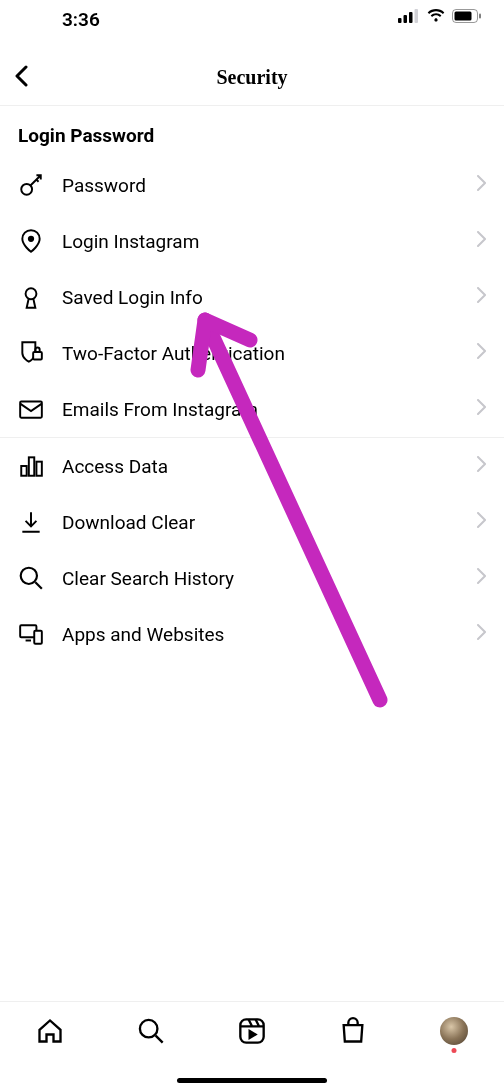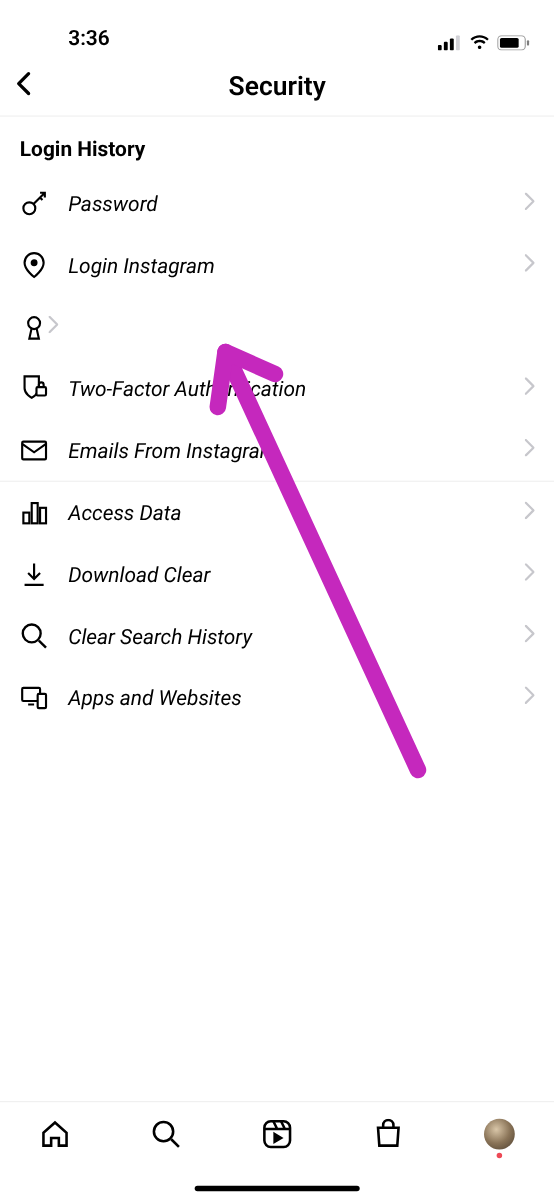--- a/index.html
+++ b/index.html
@@ -8,21 +8,21 @@
       height: 1091px;
       background: #fff;
       font-family: -apple-system, BlinkMacSystemFont, "Segoe UI", Roboto, Helvetica, Arial, sans-serif;
       position: relative;
       overflow: hidden;
     }
     
     .status-bar {
       display: flex;
       justify-content: space-between;
-      align-items: flex-end;
+      align-items: flex-start;
       padding: 8px 22px 4px 22px;
       height: 50px;
     }
     .status-time {
       font-size: 19px;
       font-weight: 600;
       margin-left: 40px;
     }
     .status-icons {
       display: flex;
@@ -38,32 +38,32 @@
       height: 56px;
       border-bottom: 1px solid #efefef;
     }
     .back-btn {
       position: absolute;
       left: 14px;
       top: 50%;
       transform: translateY(-50%);
     }
     .header-title {
-      font-size: 24px;
+      font-size: 20px;
       font-weight: 600;
+      font-family: Liberation Serif, serif;
     }
     
     .section-title {
       font-size: 19px;
       font-weight: 700;
       padding: 18px 18px 10px 18px;
     }
     .menu-list {
       border-bottom: 1px solid #efefef;
-      font-style: italic;
     }
     .menu-item {
       display: flex;
       align-items: center;
       padding: 14px 18px;
       min-height: 56px;
     }
     .menu-icon {
       width: 26px;
       height: 26px;
@@ -164,21 +164,21 @@
 <div class="header">
   <div class="back-btn">
     <svg width="14" height="22" viewBox="0 0 14 22">
         <path d="M12 2 L3 11 L12 20" stroke="#000" stroke-width="3" fill="none" stroke-linecap="round" stroke-linejoin="round"></path>
       </svg>
   </div>
   <div class="header-title">Security</div>
 </div>
 
 <div>
-  <div class="section-title">Login History</div>
+  <div class="section-title">Login Password</div>
   <div class="menu-list">
 
     <div class="menu-item">
       <span class="menu-icon">
         <svg width="26" height="26" viewBox="0 0 24 24" fill="none" stroke="#000" stroke-width="1.8">
             <circle cx="8" cy="16" r="5"></circle>
             <path d="M11.5 12.5 L21 3 M17 3 L21 3 L21 7 M17 7 L19 9"></path>
           </svg>
       </span>
       <span class="menu-label">Password</span>
@@ -200,20 +200,21 @@
           </svg></span>
     </div>
 
     <div class="menu-item">
       <span class="menu-icon">
         <svg width="26" height="26" viewBox="0 0 24 24" fill="none" stroke="#000" stroke-width="1.8">
             <circle cx="12" cy="9" r="5"></circle>
             <path d="M10 13 L8 22 L16 22 L14 13"></path>
           </svg>
       </span>
+      <span class="menu-label">Saved Login Info</span>
       <span class="chevron"><svg width="9" height="16" viewBox="0 0 9 16">
             <path d="M1 1 L8 8 L1 15" stroke="#c7c7cc" stroke-width="2" fill="none" stroke-linecap="round"></path>
           </svg></span>
     </div>
 
     <div class="menu-item">
       <span class="menu-icon">
         <svg width="26" height="26" viewBox="0 0 24 24" fill="none" stroke="#000" stroke-width="1.8">
             <path d="M4 2 L16 2 L16 12 C16 17 10 20 10 20 S4 17 4 12 Z"></path>
             <rect x="14" y="11" width="8" height="7" rx="1" fill="#fff" stroke="#000"></rect>

